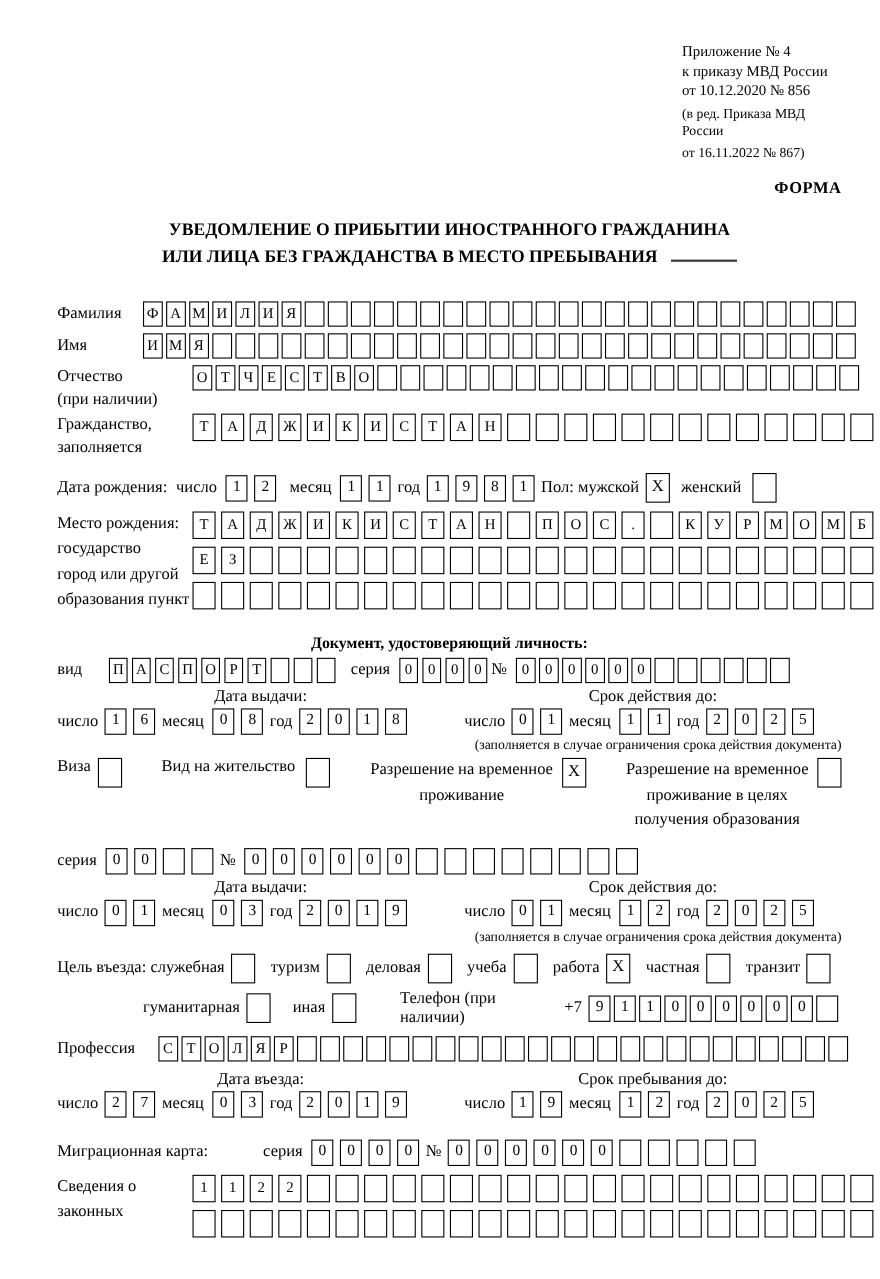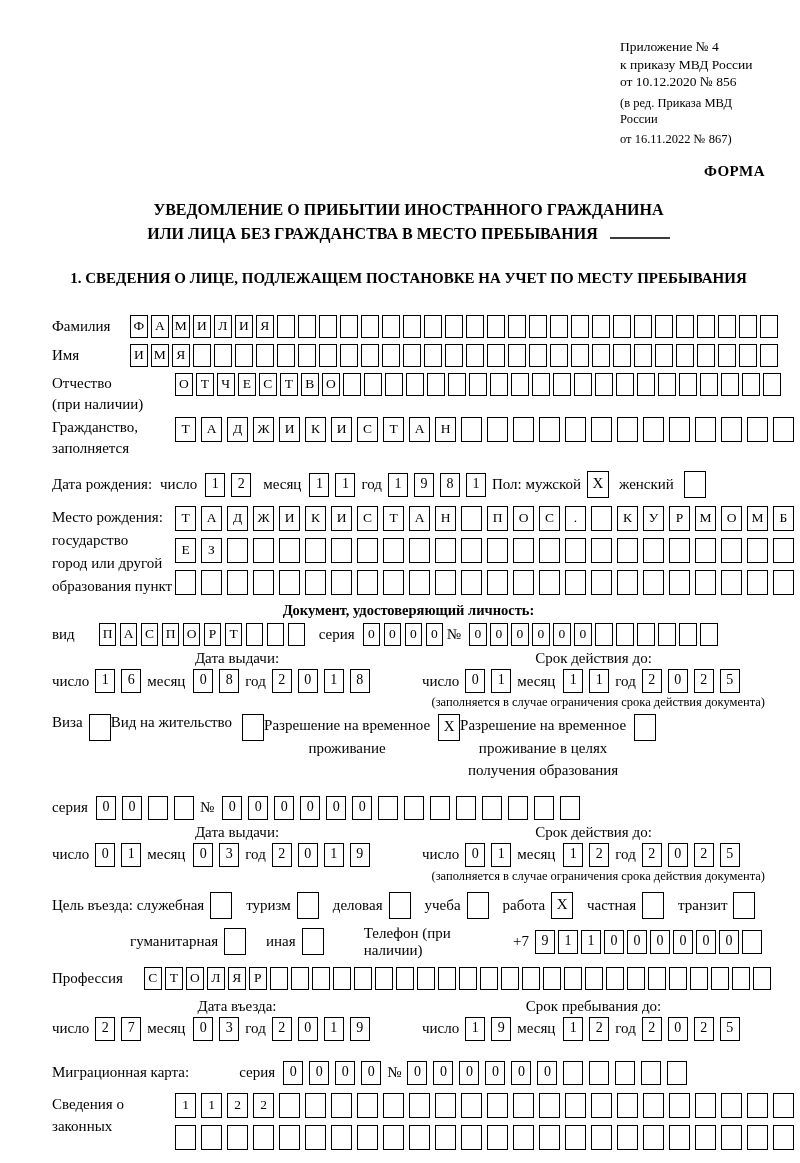--- a/index.html
+++ b/index.html
@@ -36,21 +36,21 @@
   .doc-heading { text-align:center; font-weight:bold; font-size:14.5px; }
 
   .dhdr { display:flex; font-size:15px; }
   .dhdr .dh-left { width:370px; text-align:center; }
   .dhdr .dh-right { flex:1; text-align:center; }
   .dgrp { display:flex; align-items:center; }
   .dleft { width:370px; }
   .note { text-align:right; font-size:12.5px; padding-right:0px; }
   .par { font-size:15px; line-height:1.55; }
 
-  .cbrow { display:flex; align-items:flex-start; font-size:15px; }
+  .cbrow { display:flex; justify-content:space-between; align-items:flex-start; font-size:15px;gap:12px; }
   .cbitem { display:flex; align-items:flex-start; }
   .cblabel { display:flex; flex-direction:column; text-align:center; line-height:1.5; margin-right:8px; }
   .gap6 { width:6px; flex:none; } .gap8 { width:8px; flex:none; } .gap10 { width:10px; flex:none; }
 
   .purpose { display:flex; align-items:center; font-size:15px; }
   .purpose .pl { margin-right:6px; }
   .purpose .sp { width:14px; flex:none; }
 </style>
 </head>
 <body>
@@ -65,21 +65,20 @@
     <div class="rev">от 16.11.2022 № 867)</div>
   </div>
 
   <div class="forma">ФОРМА</div>
 
   <div class="title">
     <div>УВЕДОМЛЕНИЕ О ПРИБЫТИИ ИНОСТРАННОГО ГРАЖДАНИНА</div>
     <div><span>ИЛИ ЛИЦА БЕЗ ГРАЖДАНСТВА В МЕСТО ПРЕБЫВАНИЯ</span><span class="uline"></span></div>
   </div>
 
-  <div class="sec-heading">1. СВЕДЕНИЯ О ЛИЦЕ, ПОДЛЕЖАЩЕМ ПОСТАНОВКЕ НА УЧЕТ ПО МЕСТУ ПРЕБЫВАНИЯ</div>
 
   <div class="row" style="margin-top:28px">
     <span class="lbl w78">Фамилия</span>
     <span class="cells">
         <span class="cell">Ф</span>
         <span class="cell">А</span>
         <span class="cell">М</span>
         <span class="cell">И</span>
         <span class="cell">Л</span>
         <span class="cell">И</span>
@@ -338,21 +337,21 @@
           <span class="cell"></span>
           <span class="cell"></span>
           <span class="cell"></span>
           <span class="cell"></span>
           <span class="cell"></span>
           <span class="cell"></span>
         </span>
     </div>
   </div>
 
-  <div class="doc-heading" style="margin-top:0px">Документ, удостоверяющий личность:</div>
+  <div class="doc-heading" style="margin-top:16px">Документ, удостоверяющий личность:</div>
 
   <div class="row" style="margin-top:4px">
     <span>вид</span>
     <span style="width:24px" class="gap6"></span>
     <span class="cells">
         <span class="cell">П</span>
         <span class="cell">А</span>
         <span class="cell">С</span>
         <span class="cell">П</span>
         <span class="cell">О</span>

